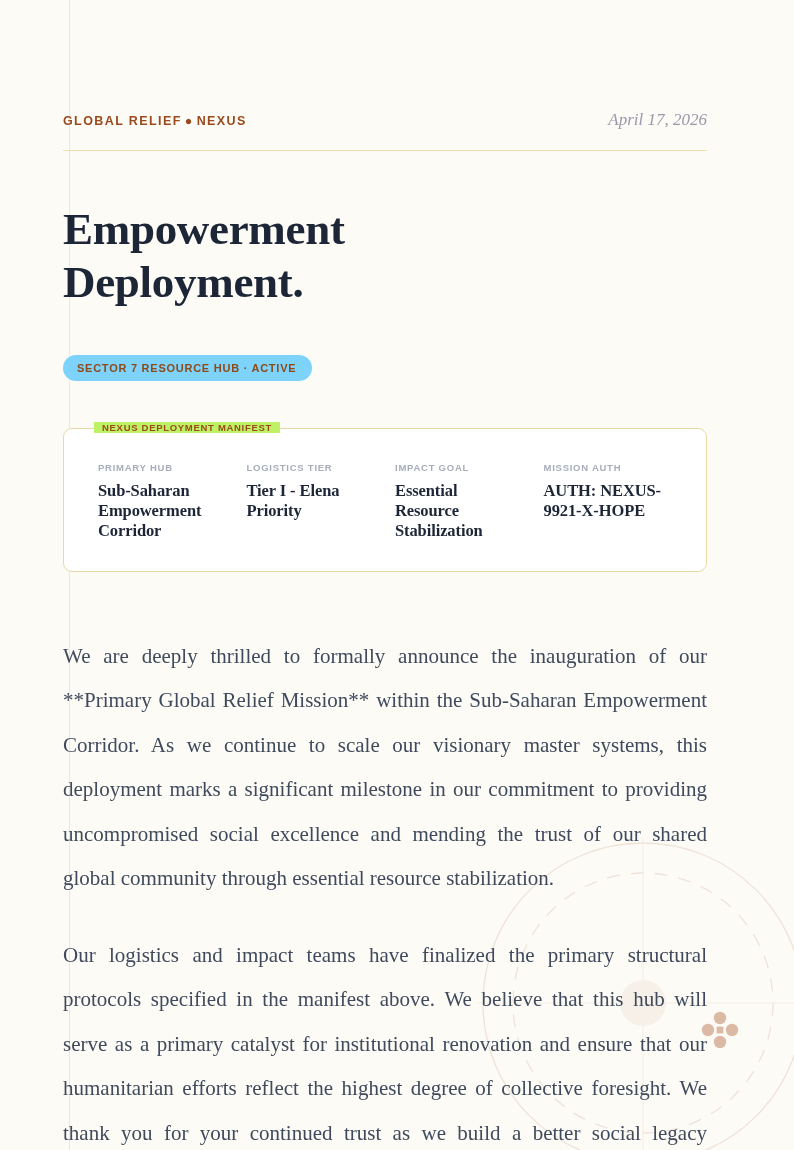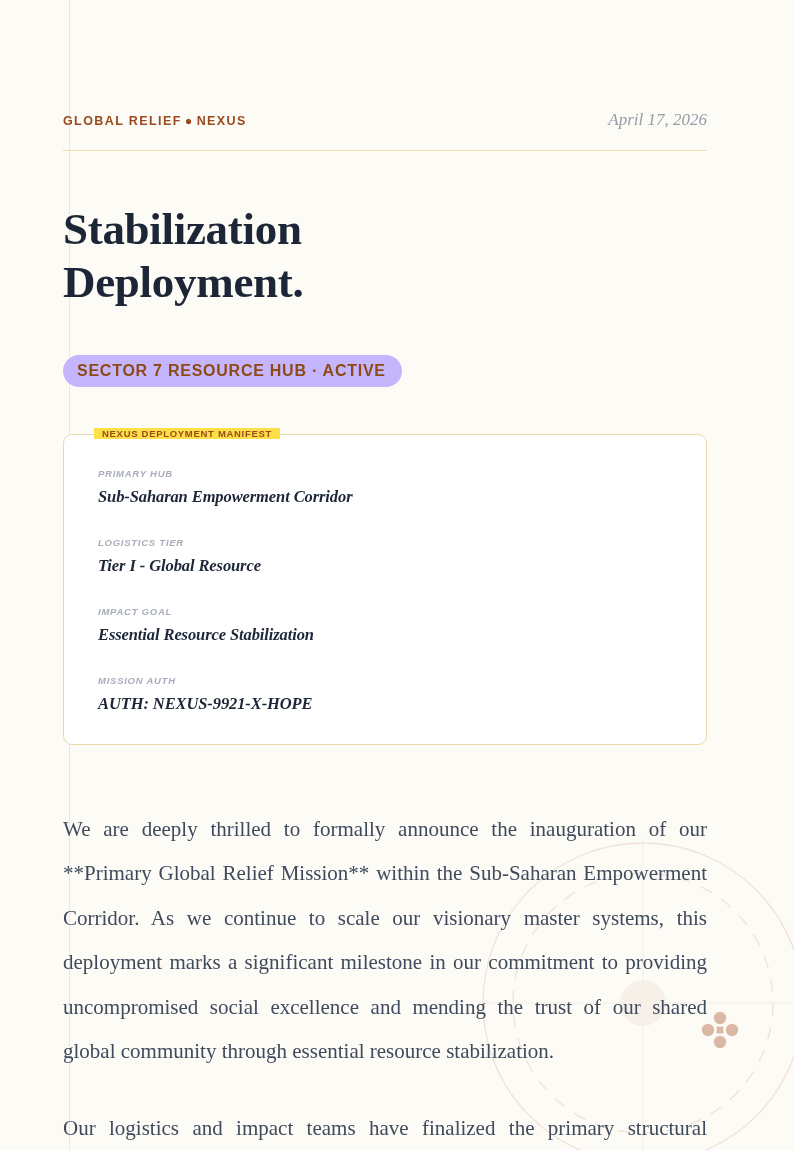--- a/index.html
+++ b/index.html
@@ -97,24 +97,24 @@
     letter-spacing: -0.3px;
     color: #1c2637;
     max-width: 420px;
   }
 
   
   .badge {
     display: inline-block;
     margin-top: 17px;
     padding: 7px 16px 7px 14px;
-    background: #c4b5fd;
+    background: #7dd3fc;
     border-radius: 40px;
     font-family: "Liberation Sans", sans-serif;
-    font-size: 16px;
+    font-size: 11px;
     font-weight: bold;
     letter-spacing: 0.75px;
     color: #8d4a17;
     text-transform: uppercase;
     white-space: nowrap;
   }
 
   
   .manifest {
     position: relative;
@@ -122,36 +122,35 @@
     border: 1px solid #ead9a6;
     border-radius: 9px;
     background: #ffffff;
     padding: 33px 34px 30px 34px;
     box-sizing: border-box;
   }
   .manifest-label {
     position: absolute;
     top: -7px;
     left: 30px;
-    background: #fde047;
+    background: #bef264;
     padding: 0 8px;
     font-family: "Liberation Sans", sans-serif;
     font-size: 9.5px;
     font-weight: bold;
     letter-spacing: 0.7px;
     color: #9a4a1c;
     text-transform: uppercase;
     white-space: nowrap;
   }
   .manifest-grid {
     display: grid;
-    grid-template-columns: 1fr;
+    grid-template-columns: 1fr 1fr 1fr 1fr;
     row-gap: 30px;
     column-gap: 20px;
-    font-style: italic;
   }
   .field-label {
     font-family: "Liberation Sans", sans-serif;
     font-size: 9.5px;
     font-weight: bold;
     letter-spacing: 0.75px;
     color: #a7adba;
     text-transform: uppercase;
     margin-bottom: 8px;
   }
@@ -233,40 +232,40 @@
 
     <div class="masthead">
       <div class="brand">
         <span>GLOBAL RELIEF</span><span class="dot">●</span><span>NEXUS</span>
       </div>
       <div class="issue-date">April 17, 2026</div>
     </div>
     <div class="head-rule"></div>
 
     <h1 class="title">
-      <span>Stabilization</span><br>
+      <span>Empowerment</span><br>
       <span>Deployment.</span>
     </h1>
 
     <div>
       <span class="badge">SECTOR 7 RESOURCE HUB · ACTIVE</span>
     </div>
 
     <div class="manifest">
       <div class="manifest-label">NEXUS DEPLOYMENT MANIFEST</div>
       <div class="manifest-grid">
 
         <div>
           <div class="field-label">PRIMARY HUB</div>
           <div class="field-value">Sub-Saharan Empowerment Corridor</div>
         </div>
 
         <div>
           <div class="field-label">LOGISTICS TIER</div>
-          <div class="field-value">Tier I - Global Resource</div>
+          <div class="field-value">Tier I - Elena Priority</div>
         </div>
 
         <div>
           <div class="field-label">IMPACT GOAL</div>
           <div class="field-value">Essential Resource Stabilization</div>
         </div>
 
         <div>
           <div class="field-label">MISSION AUTH</div>
           <div class="field-value">AUTH: NEXUS-9921-X-HOPE</div>

